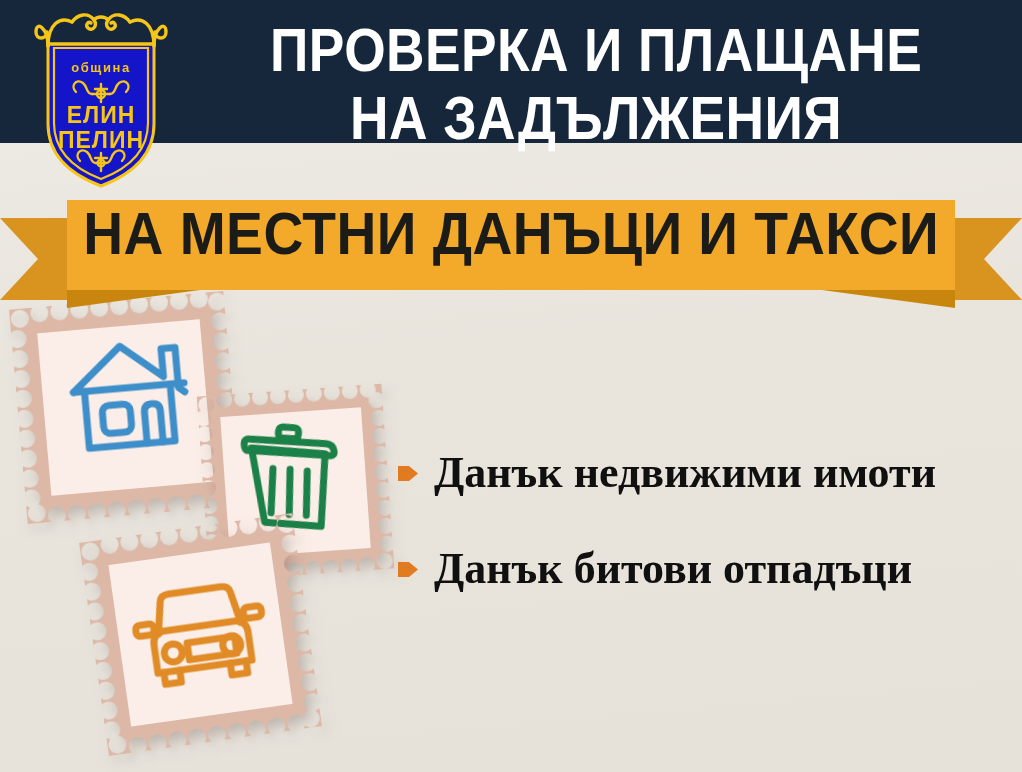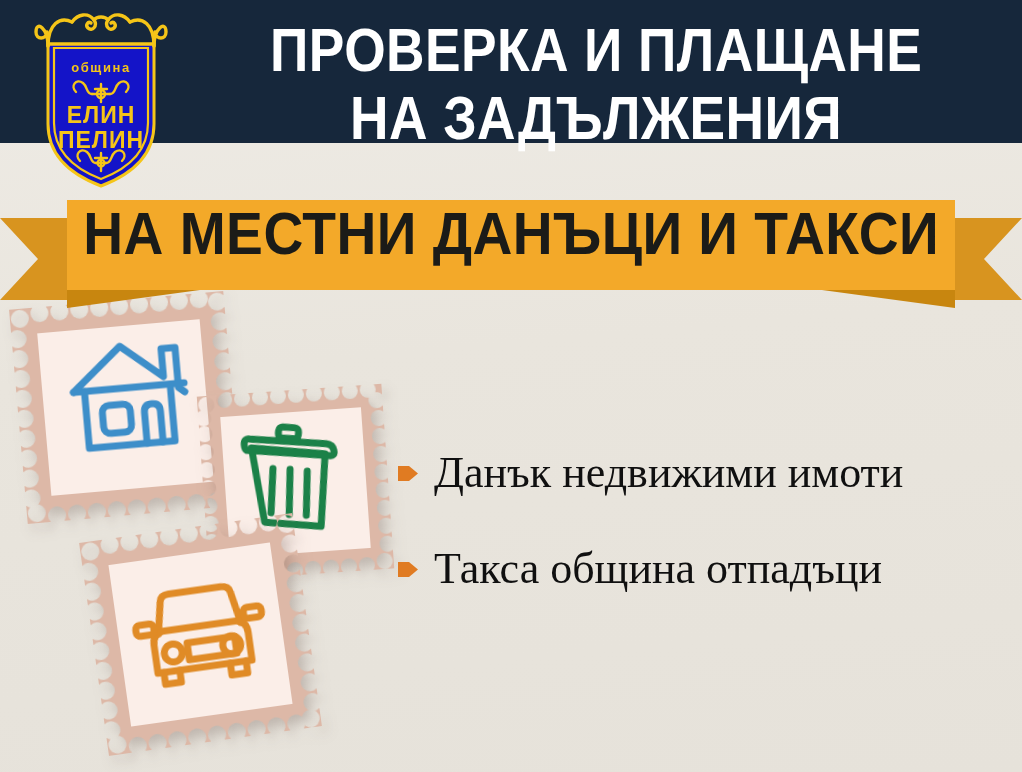--- a/index.html
+++ b/index.html
@@ -66,20 +66,21 @@
   .stamp{
     position:absolute;
     filter:drop-shadow(4px 7px 6px rgba(90,70,60,0.28));
   }
   .stamp svg{display:block;}
 
   
   .list{
     position:absolute;left:398px;top:425px;width:610px;
     z-index:4;
+    font-weight:bold;
   }
   .list-item{
     display:flex;align-items:center;
     height:96px;
   }
   .bullet{
     width:20px;height:19px;margin-right:16px;flex:0 0 auto;
     display:block;
   }
   .item-label{
@@ -358,19 +359,19 @@
       <svg class="bullet" viewBox="0 0 20 19" xmlns="http://www.w3.org/2000/svg" aria-hidden="true">
         <path d="M0 2 L11 2 L20 9.5 L11 17 L0 17 Z" fill="#e07b22"></path>
       </svg>
       <span class="item-label">Данък недвижими имоти</span>
     </div>
 
     <div class="list-item">
       <svg class="bullet" viewBox="0 0 20 19" xmlns="http://www.w3.org/2000/svg" aria-hidden="true">
         <path d="M0 2 L11 2 L20 9.5 L11 17 L0 17 Z" fill="#e07b22"></path>
       </svg>
-      <span class="item-label">Такса община отпадъци</span>
+      <span class="item-label">Данък битови отпадъци</span>
     </div>
 
 
   </div>
 
 </div>
 
 </body></html>

